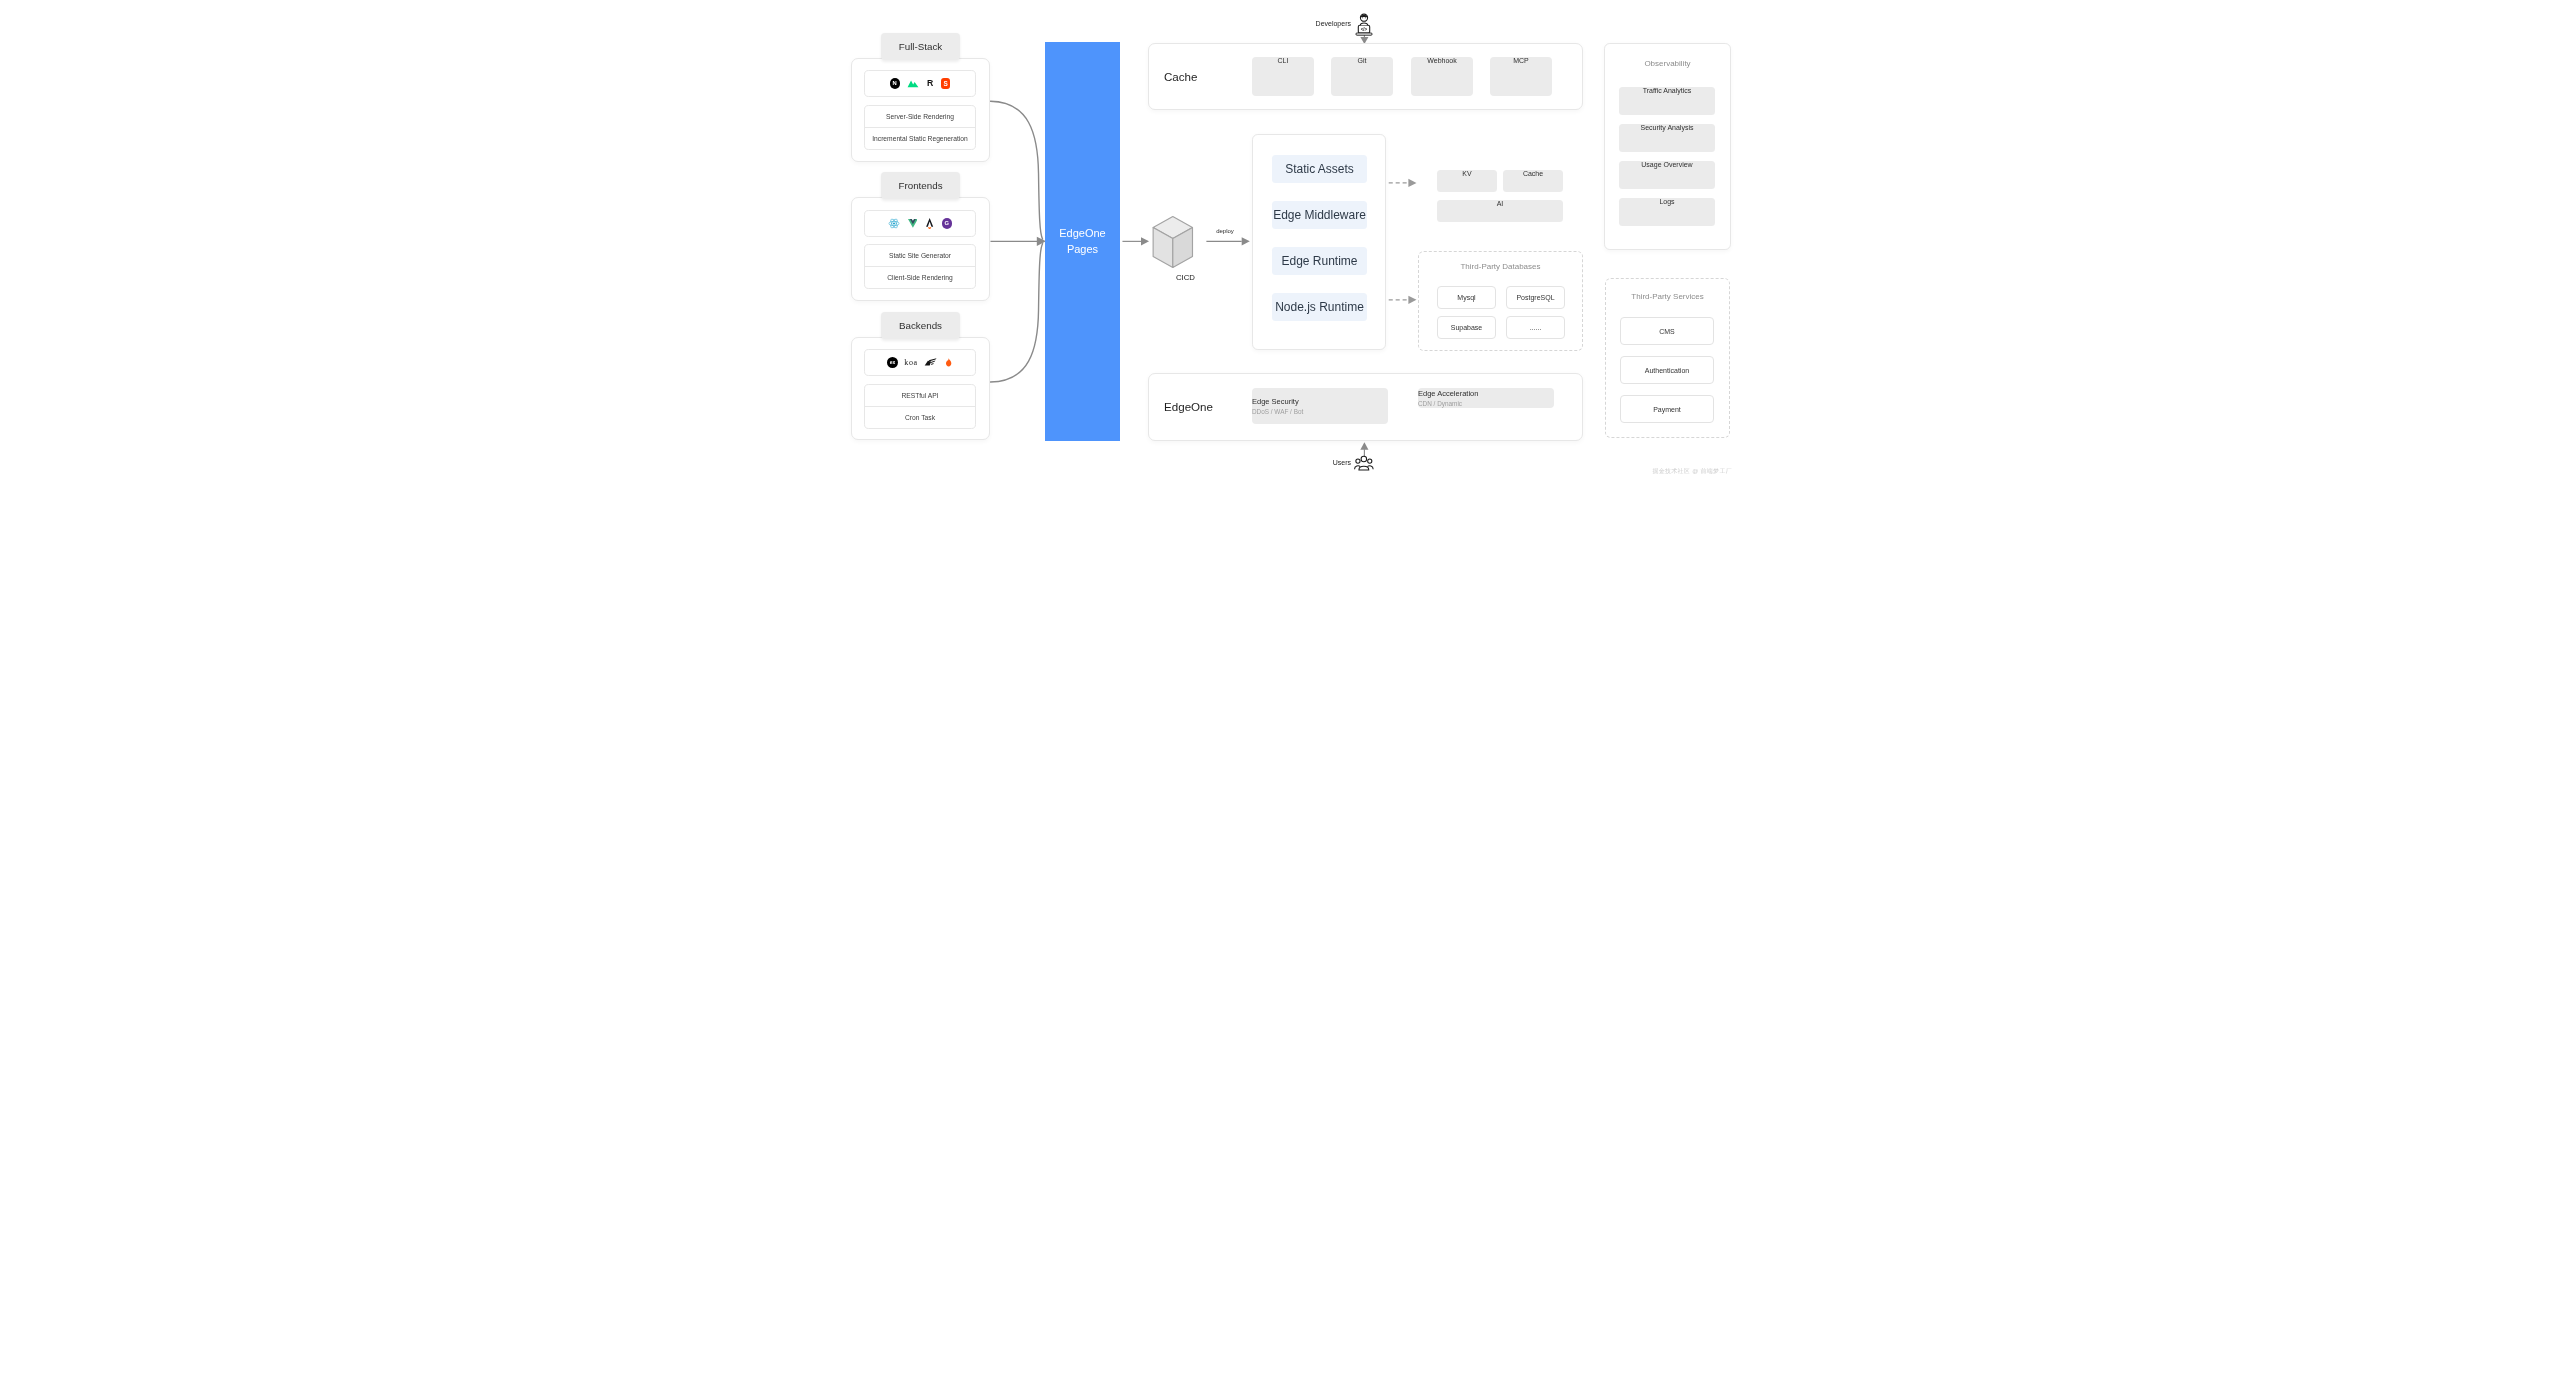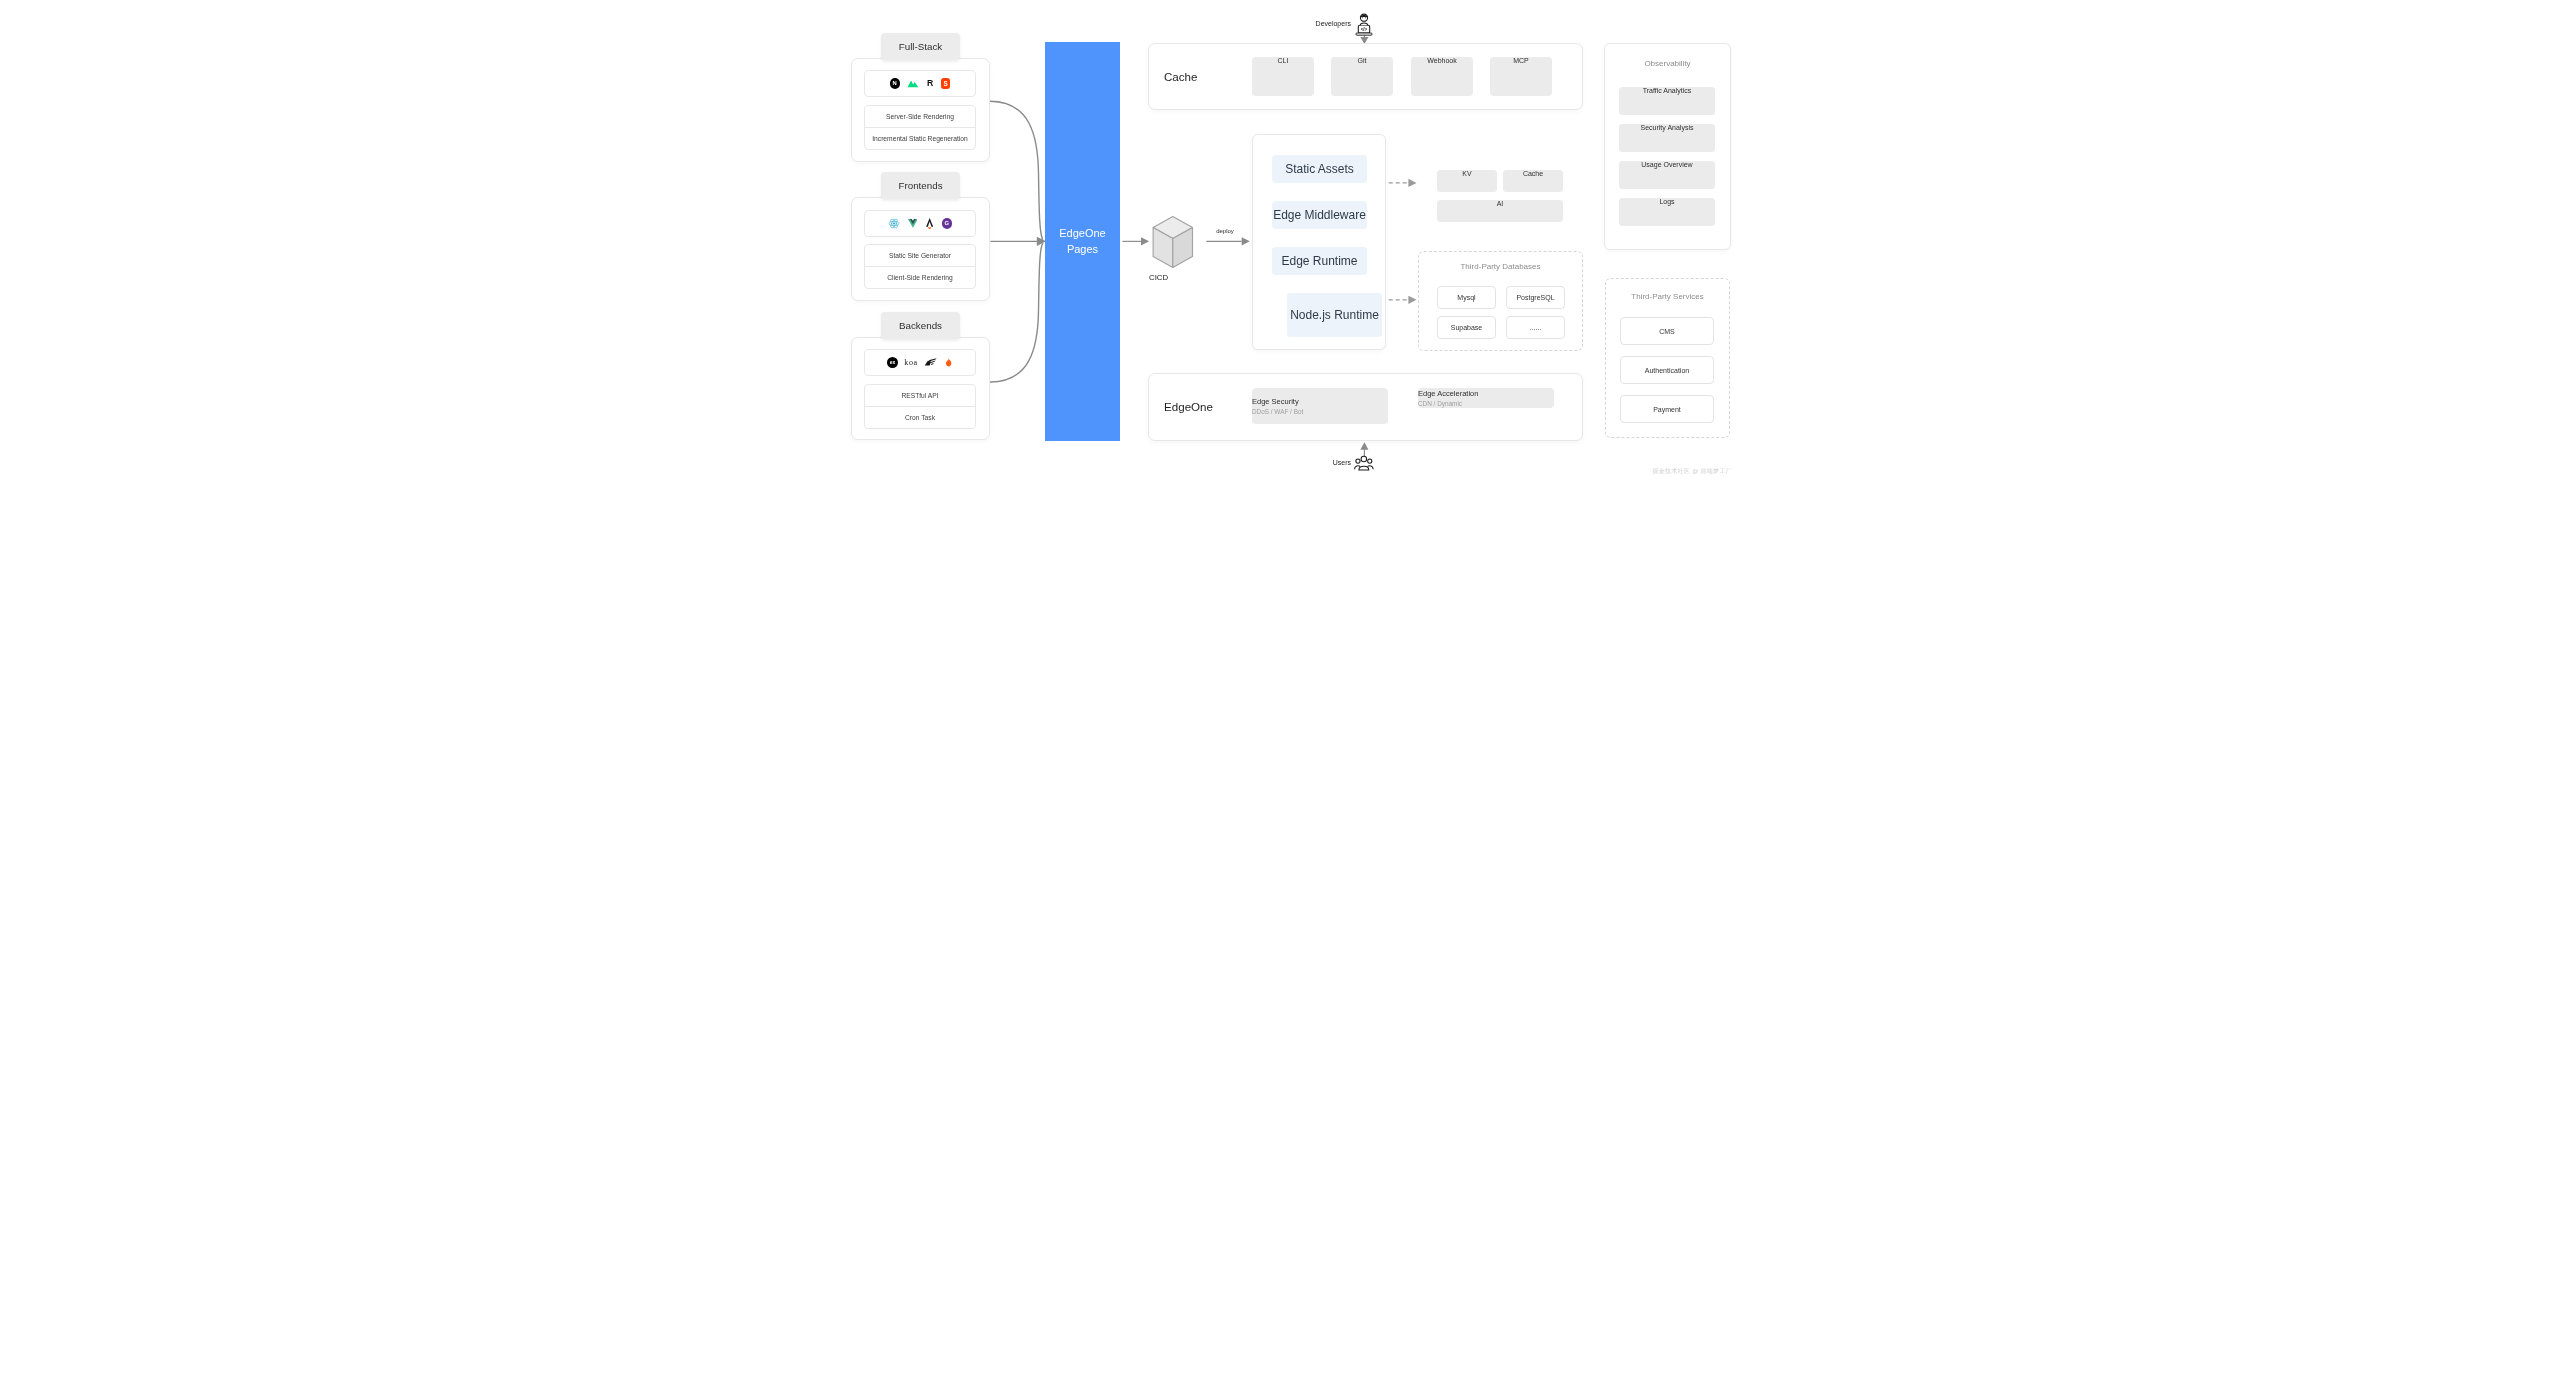--- a/index.html
+++ b/index.html
@@ -147,35 +147,35 @@
     <div class="cell">Cron Task</div>
   </div>
 
   <div class="abs" style="left:208px;top:42px;width:75px;height:399px;background:var(--blue);display:flex;align-items:center;justify-content:center">
     <div style="text-align:center;color:#fff;font-size:11px;font-weight:500;line-height:15.6px">
       <div>EdgeOne</div>
       <div>Pages</div>
     </div>
   </div>
 
-  <div class="abs" style="left:312px;top:273px;width:46px;text-align:left;font-size:7.8px;color:#191919">CICD</div>
+  <div class="abs" style="left:312px;top:273px;width:46px;text-align:right;font-size:7.8px;color:#191919">CICD</div>
   <div class="abs" style="left:365px;top:228px;width:46px;text-align:center;font-size:6px;color:#2A2A2A">deploy</div>
 
   <div class="panel" style="left:311px;top:43px;width:435px;height:67px"></div>
   <div class="biglabel" style="left:327px;top:70px">Cache</div>
   <div class="graybtn" style="left:415px;top:57px;width:62px;height:39px">CLI</div>
   <div class="graybtn" style="left:494px;top:57px;width:62px;height:39px">Git</div>
   <div class="graybtn" style="left:574px;top:57px;width:62px;height:39px">Webhook</div>
   <div class="graybtn" style="left:653px;top:57px;width:62px;height:39px">MCP</div>
 
   <div class="panel" style="left:415px;top:134px;width:134px;height:216px;border-radius:5.8px"></div>
   <div class="bluebtn" style="left:435px;top:155px;width:95px;height:28px">Static Assets</div>
   <div class="bluebtn" style="left:435px;top:201px;width:95px;height:28px">Edge Middleware</div>
   <div class="bluebtn" style="left:435px;top:247px;width:95px;height:28px">Edge Runtime</div>
-  <div class="bluebtn" style="left:450px;top:293px;width:95px;height:44px">Node.js Runtime</div>
+  <div class="bluebtn" style="left:435px;top:293px;width:95px;height:28px">Node.js Runtime</div>
 
   <div class="graybtn" style="left:600px;top:170px;width:60px;height:22px;border-radius:3.5px">KV</div>
   <div class="graybtn" style="left:666px;top:170px;width:60px;height:22px;border-radius:3.5px">Cache</div>
   <div class="graybtn" style="left:600px;top:200px;width:126px;height:22px;border-radius:3.5px">AI</div>
 
   <div class="panel dashed" style="left:581px;top:251px;width:165px;height:100px;border-radius:5.8px">
     <div class="sectitle" style="top:9.8px">Third-Party Databases</div>
   </div>
   <div class="whitebtn" style="left:600px;top:286px;width:59px;height:22.6px">Mysql</div>
   <div class="whitebtn" style="left:669px;top:286px;width:59px;height:22.6px">PostgreSQL</div>

